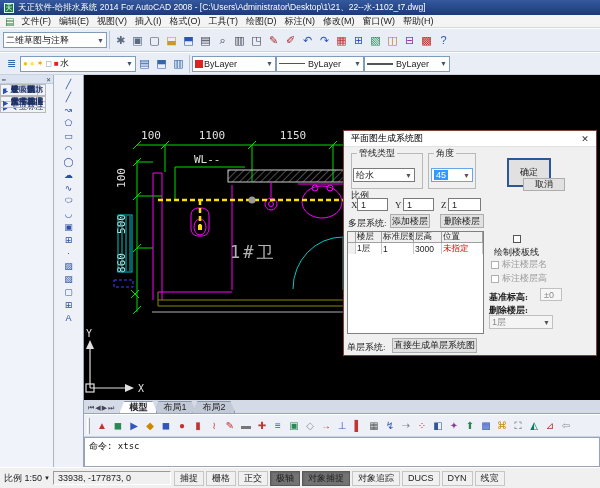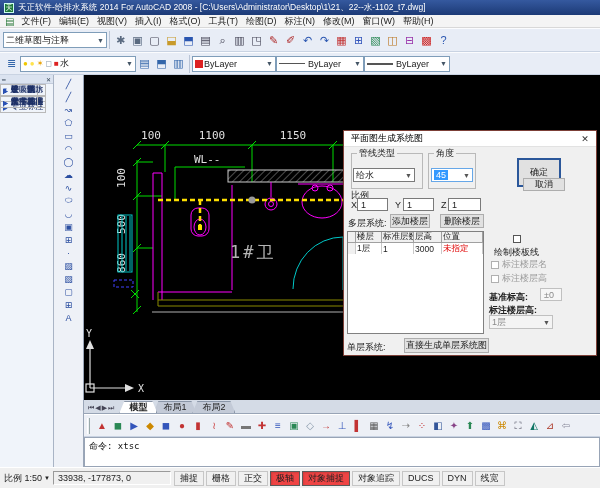--- a/index.html
+++ b/index.html
@@ -84,41 +84,41 @@
 
   
   .status{position:absolute;left:0;top:467px;width:600px;height:21px;background:#f0f0f0;
     border-top:1px solid #fff;display:flex;align-items:center;gap:3px;padding:0 4px;}
   .scale-ctl{display:flex;align-items:center;gap:2px;}
   .scale-ctl .chev{font-size:6px;}
   .coords{width:118px;height:14px;border:1px solid;border-color:#9a9a9a #fff #fff #9a9a9a;
     display:flex;align-items:center;padding-left:4px;background:#f0f0f0;}
   .toggle{height:15px;padding:0 5px;display:flex;align-items:center;border:1px solid #c6c6c6;
     background:#f0f0f0;}
-  .toggle.pressed{border:1px solid #5a5a5a;background:#ef4444;box-shadow:inset 1px 1px 2px #00000022;}
+  .toggle.pressed{border:1px solid #5a5a5a;background:#737373;box-shadow:inset 1px 1px 2px #00000022;}
 
   
   .dialog{position:absolute;left:343px;top:130px;width:254px;height:226px;background:#f0f0f0;
     border:1px solid #7c4038;box-shadow:2px 2px 6px #000a;font-size:9px;}
   .dlg-title{position:absolute;left:0;top:0;right:0;height:16px;background:#fff;display:flex;
     align-items:center;padding:0 7px;border-bottom:1px solid #e2e2e2;color:#000;}
   .dlg-close{position:absolute;right:4px;top:2px;width:14px;height:12px;display:flex;
     align-items:center;justify-content:center;color:#333;font-size:9px;}
   .group{position:absolute;border:1px solid #b9b9b9;}
   .group>.glabel{position:absolute;top:-6px;left:5px;background:#f0f0f0;padding:0 2px;line-height:10px;}
   .dcombo{position:absolute;background:#fff;border:1px solid #7a7a7a;height:14px;display:flex;
     align-items:center;padding:0 2px;gap:2px;}
   .dcombo .chev{margin-left:auto;color:#555;font-size:7px;}
   .dcombo.focus{border-color:#66a7e8;}
   .dcombo .selval{background:#3399ff;color:#fff;padding:0 2px;}
   .dcombo.disabled{background:#f4f4f4;border-color:#c0c0c0;color:#8a8a8a;}
   .btn{position:absolute;background:#e1e1e1;border:1px solid #adadad;display:flex;
     align-items:center;justify-content:center;}
   .btn.default{border:1px solid #2b579a;box-shadow:0 0 0 1px #2b579a;}
-  .dlabel{position:absolute;white-space:nowrap;}
+  .dlabel{position:absolute;white-space:nowrap;font-family:Liberation Serif, serif;}
   .edit{position:absolute;background:#fff;border:1px solid #7a7a7a;height:13px;display:flex;
     align-items:center;padding-left:3px;}
   .edit.disabled{background:#f6f6f6;border-color:#c0c0c0;color:#8a8a8a;}
   .dtable{position:absolute;left:3px;top:100px;width:137px;height:103px;background:#fff;
     border:1px solid #808080;display:flex;flex-direction:column;font-size:8.5px;}
   .trow{display:grid;grid-template-columns:8px 26px 32px 28px 1fr;height:11px;flex:0 0 auto;}
   .trow.head{background:#f0f0f0;border-bottom:1px solid #a0a0a0;}
   .trow>span{border-right:1px solid #c9c9c9;display:flex;align-items:center;padding-left:1px;
     overflow:hidden;white-space:nowrap;}
   .trow.head>span{border-right:1px solid #a0a0a0;}
@@ -454,21 +454,21 @@
     </div>
 
     <div class="group" style="left:84px;top:22px;width:48px;height:36px;">
       <span class="glabel">角度</span>
     </div>
     <div class="dcombo focus" style="left:87px;top:37px;width:42px;">
       <span class="selval">45</span>
       <span class="chev">▼</span>
     </div>
 
-    <div class="btn default" style="left:174px;top:28px;width:42px;height:27px;text-align:center;">
+    <div class="btn default" style="left:164px;top:28px;width:42px;height:27px;text-align:center;">
       <span>确定</span>
     </div>
     <div class="btn" style="left:179px;top:47px;width:42px;height:13px;">
       <span>取消</span>
     </div>
 
     <span class="dlabel" style="left:7px;top:58px;">比例</span>
     <span class="dlabel" style="left:7px;top:69px;">X</span>
     <div class="edit" style="left:13px;top:67px;width:31px;">
       <span>1</span>
@@ -517,28 +517,28 @@
     </div>
     <div class="cbrow disabled" style="left:147px;top:141px;">
       <span class="cb"></span>
       <span>标注楼层高</span>
     </div>
 
     <span class="dlabel" style="left:145px;top:160px;font-weight:bold;">基准标高:</span>
     <div class="edit disabled" style="left:196px;top:157px;width:22px;">
       <span>±0</span>
     </div>
-    <span class="dlabel" style="left:145px;top:173px;font-weight:bold;">标注楼层高:</span>
+    <span class="dlabel" style="left:145px;top:173px;font-weight:bold;">删除楼层:</span>
     <div class="dcombo disabled" style="left:145px;top:184px;width:64px;">
       <span>1层</span>
       <span class="chev">▼</span>
     </div>
 
     <span class="dlabel" style="left:3px;top:210px;">单层系统:</span>
-    <div class="btn" style="left:60px;top:207px;width:85px;height:15px;">
+    <div class="btn" style="left:48px;top:207px;width:85px;height:15px;">
       <span>直接生成单层系统图</span>
     </div>
   </div>
 
   <div class="tabsbar">
     <span class="tab-arrows">⏮◀▶⏭</span>
     <span style="display:flex;align-items:flex-end;">
 
     <span class="tab active">模型</span>
         <span class="tab">布局1</span>

